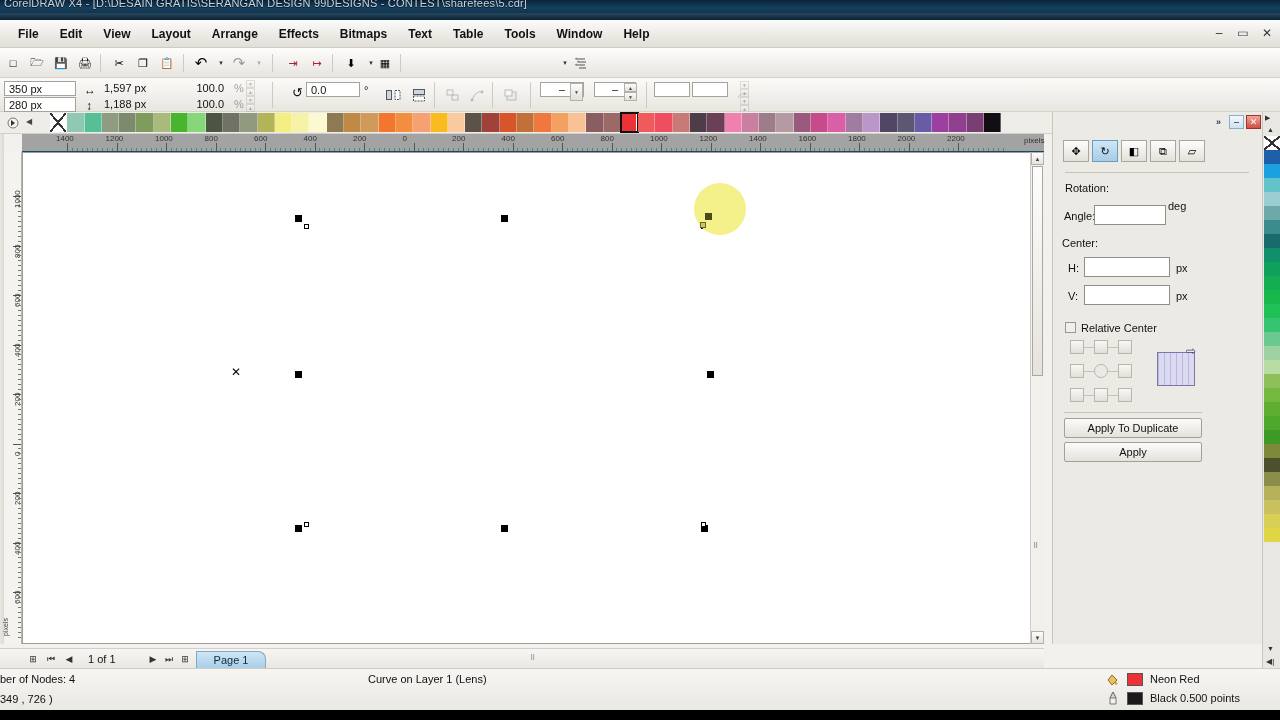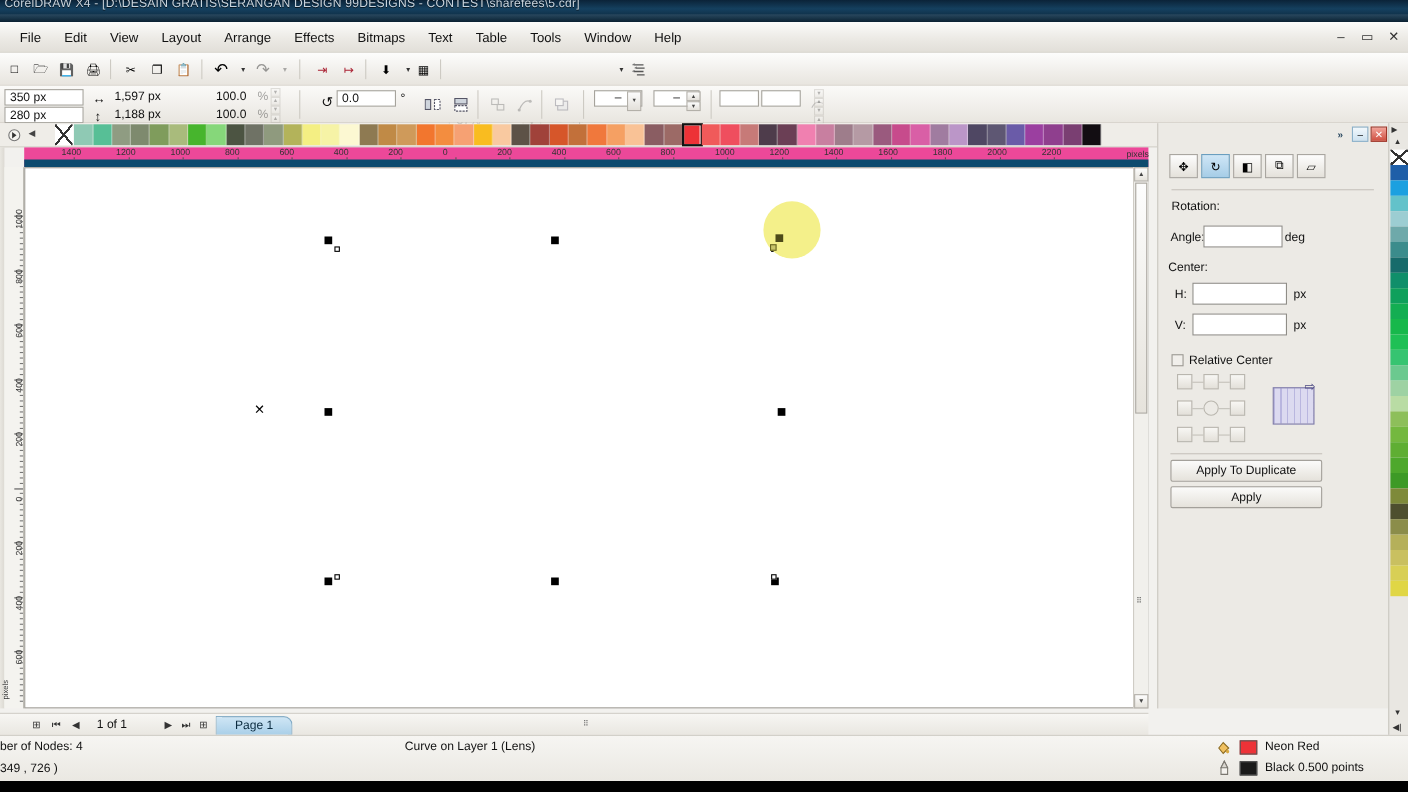--- a/index.html
+++ b/index.html
@@ -30,21 +30,21 @@
   }
 
   
   .menubar {
     position: absolute; left: 0; top: 20px; width: 1280px; height: 28px;
     background: linear-gradient(to bottom, #fbfbfa 0%, #eceae5 55%, #e2dfd9 100%);
     border-bottom: 1px solid #cfccc4;
   }
   .menubar .menus { position: absolute; left: 8px; top: 5px; display: flex; gap: 1px; }
   .menu-item {
-    padding: 2px 10px; font-size: 12px; color: #111; cursor: default; white-space: nowrap;
+    padding: 2px 10px; font-size: 12px; color: #111; cursor: default; white-space: nowrap; font-weight: bold;
   }
   .winbtns { position: absolute; right: 6px; top: 6px; display:flex; gap:10px; color:#333; }
   .winbtn { font-size: 12px; width: 14px; text-align: center; cursor: default; }
 
   
   .toolbar-std {
     position: absolute; left: 0; top: 48px; width: 1280px; height: 30px;
     background: linear-gradient(to bottom, #fdfdfc 0%, #f0eeea 60%, #e8e5df 100%);
     border-bottom: 1px solid #d6d2ca;
   }
@@ -101,21 +101,21 @@
   .sw.none::before, .sw.none::after {
     content:''; position:absolute; left:0; top:0; width:100%; height:100%;
   }
   .sw.none::before { background: linear-gradient(to bottom right, transparent 46%, #333 46%, #333 54%, transparent 54%); }
   .sw.none::after  { background: linear-gradient(to bottom left,  transparent 46%, #333 46%, #333 54%, transparent 54%); }
   .sw.sel { outline: 2px solid #111; outline-offset: -1px; box-shadow: 0 0 0 1px #fff inset; }
 
   
   .hruler {
     position: absolute; left: 22px; top: 134px; width: 1022px; height: 18px;
-    background: #ec4899; border-bottom: 7px solid #0c4a6e; overflow:hidden;
+    background: #a3a3a3; border-bottom: 1px solid #0c4a6e; overflow:hidden;
   }
   .vruler {
     position: absolute; left: 4px; top: 152px; width: 18px; height: 492px;
     background: #f4f3ef; border-right: 1px solid #b9b6af; overflow: hidden;
   }
   .rtick { position:absolute; background:#555; }
   .rlab { position:absolute; font-size: 8px; color:#333; font-family:"Liberation Sans",sans-serif; }
   .vlab { position:absolute; font-size: 8px; color:#333; transform: rotate(-90deg); transform-origin: left top; white-space:nowrap; }
 
   
@@ -945,21 +945,21 @@
       <div class="mode-btn">⧉</div>
       <div class="mode-btn">▱</div>
     </div>
 
     <div class="dk-sep" style="top:60px;"></div>
     <div class="dk-lbl" style="left:12px; top:70px;">Rotation:</div>
   </div>
 
   <div class="dk-lbl" style="position:absolute; left:1064px; top:210px;">Angle:</div>
   <div class="dk-field" style="left:1094px; top:205px; width:72px;"></div>
-  <div class="dk-lbl" style="position:absolute; left:1168px; top:210px;">deg</div>
+  <div class="dk-lbl" style="position:absolute; left:1168px; top:200px;">deg</div>
 
   <div class="dk-lbl" style="position:absolute; left:1062px; top:237px;">Center:</div>
   <div class="dk-lbl" style="position:absolute; left:1068px; top:262px;">H:</div>
   <div class="dk-field" style="left:1084px; top:257px; width:86px;"></div>
   <div class="dk-lbl" style="position:absolute; left:1176px; top:262px;">px</div>
 
   <div class="dk-lbl" style="position:absolute; left:1068px; top:290px;">V:</div>
   <div class="dk-field" style="left:1084px; top:285px; width:86px;"></div>
   <div class="dk-lbl" style="position:absolute; left:1176px; top:290px;">px</div>
 

